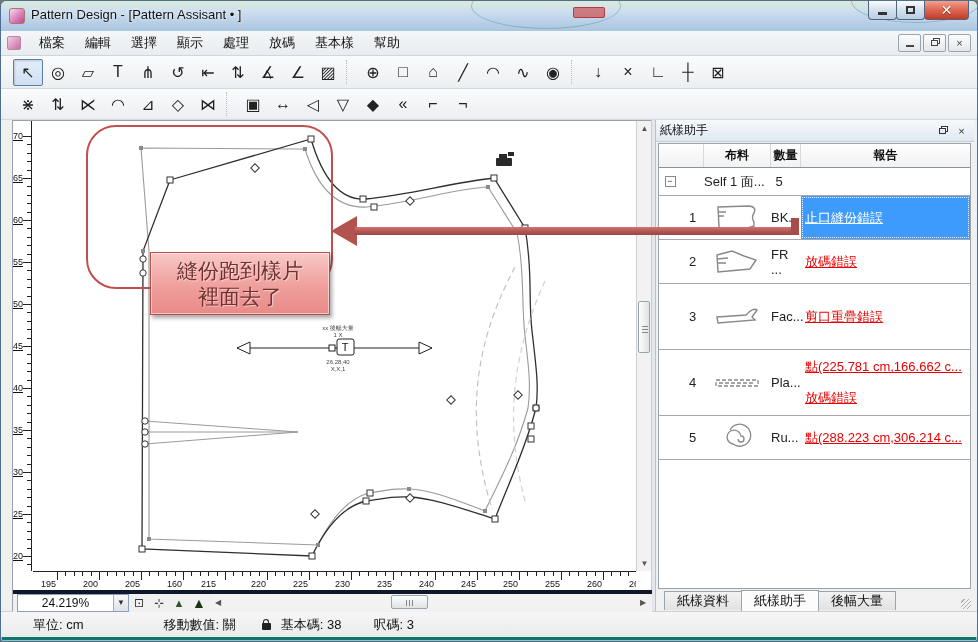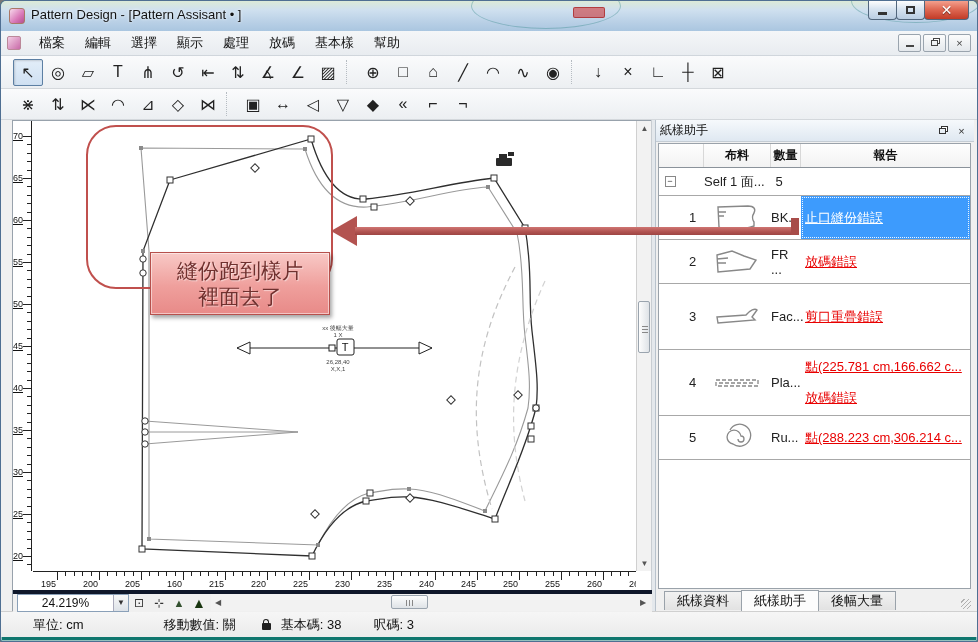--- a/index.html
+++ b/index.html
@@ -498,21 +498,21 @@
             <div class="tick" style="left: 553.2px; height: 4px;"></div>
             <div class="tick" style="left: 561.6px; height: 4px;"></div>
             <div class="tick" style="left: 570px; height: 8px;"></div>
             <div class="tick" style="left: 578.4px; height: 4px;"></div>
             <div class="tick" style="left: 586.8px; height: 4px;"></div>
             <div class="tick" style="left: 595.2px; height: 4px;"></div>
             <div class="lbl" style="left: 8px;">195</div>
             <div class="lbl" style="left: 50px;">200</div>
             <div class="lbl" style="left: 92px;">205</div>
             <div class="lbl" style="left: 134px;">160</div>
-            <div class="lbl" style="left: 176px;">215</div>
+            <div class="lbl" style="left: 168px;">215</div>
             <div class="lbl" style="left: 218px;">220</div>
             <div class="lbl" style="left: 260px;">225</div>
             <div class="lbl" style="left: 302px;">230</div>
             <div class="lbl" style="left: 344px;">235</div>
             <div class="lbl" style="left: 386px;">240</div>
             <div class="lbl" style="left: 428px;">245</div>
             <div class="lbl" style="left: 470px;">250</div>
             <div class="lbl" style="left: 512px;">255</div>
             <div class="lbl" style="left: 554px;">260</div>
             <div class="lbl" style="left: 596px;">265</div>

